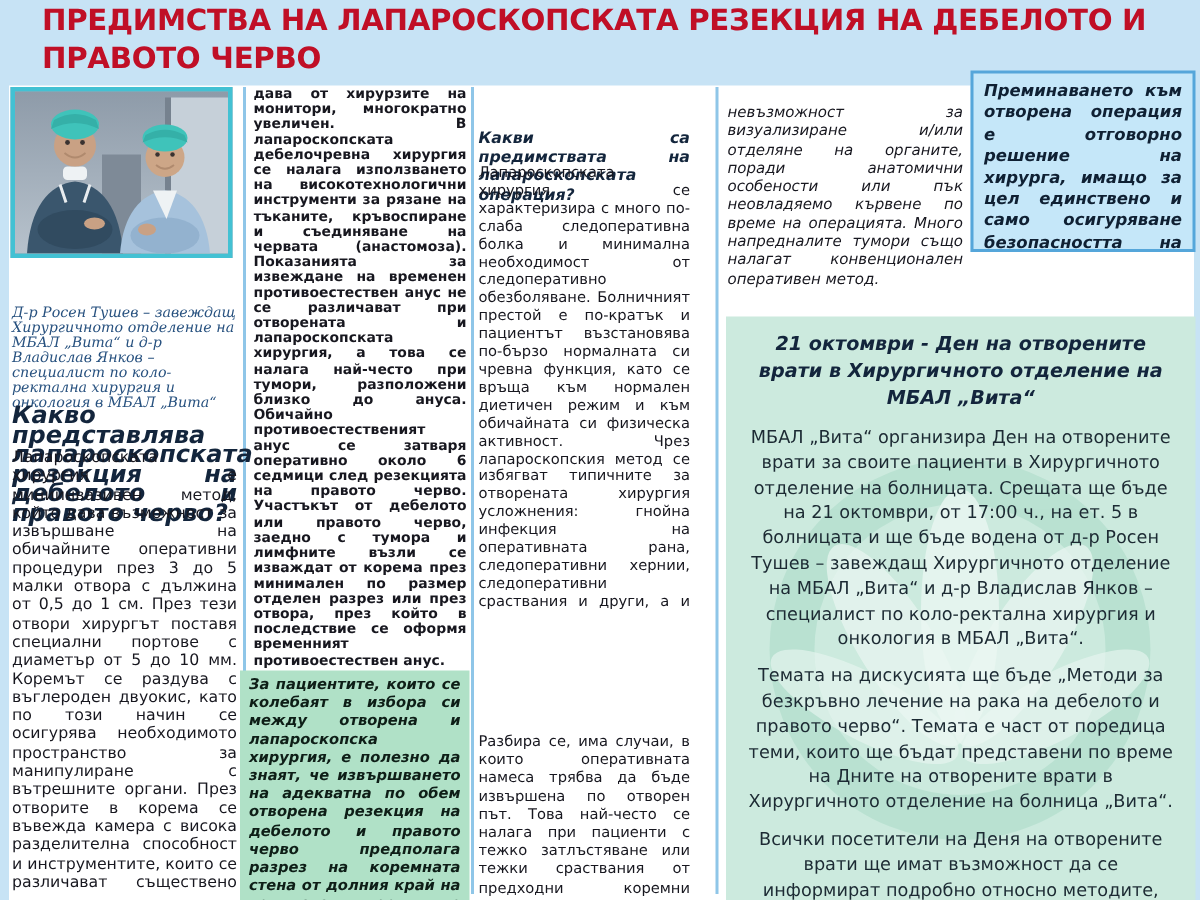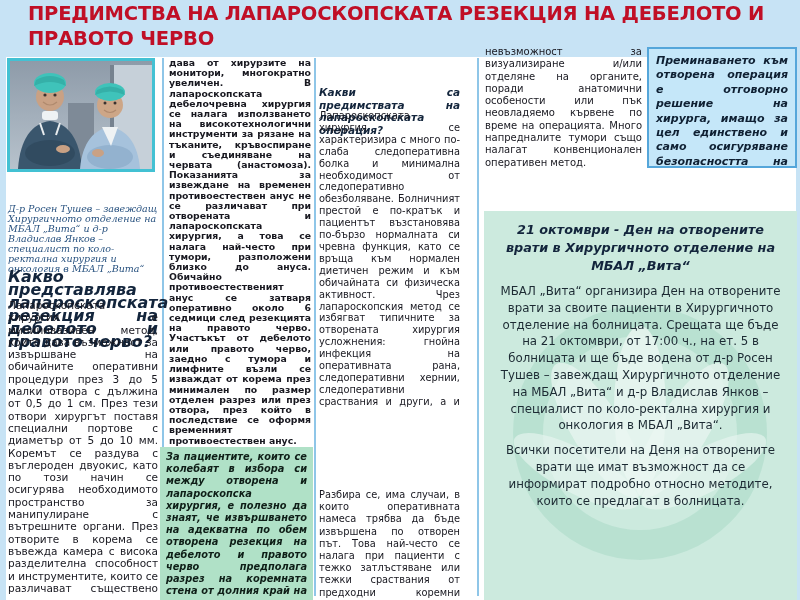--- a/index.html
+++ b/index.html
@@ -33,22 +33,22 @@
   .green-box{position:absolute;left:160px;top:447px;width:153px;height:153px;overflow:hidden;
     box-sizing:border-box;background:var(--green-box-bg);padding:4px 6px;
     font-weight:bold;font-style:italic;font-size:9.8px;line-height:12.2px;
     text-align:justify;color:var(--green-ink);}
   .c3-h1{position:absolute;left:319px;top:58px;width:141px;font-size:10.5px;line-height:12.5px;}
   .c3-b1{position:absolute;left:319px;top:110px;width:141px;height:298px;overflow:hidden;
     font-size:9.8px;line-height:11.9px;text-align:justify;color:var(--body-ink);}
   .c3-h2{position:absolute;left:319px;top:407px;width:141px;font-size:10.5px;line-height:12px;}
   .c3-b2{position:absolute;left:319px;top:489px;width:141px;height:111px;overflow:hidden;
     font-size:9.8px;line-height:12.2px;text-align:justify;color:var(--body-ink);}
-  .c4-body{position:absolute;left:485px;top:46px;width:157px;height:138px;overflow:hidden;
-    font-size:10px;line-height:12.3px;text-align:justify;color:var(--body-ink);}
+  .c4-body{position:absolute;left:485px;top:70px;width:157px;height:138px;overflow:hidden;
+    font-size:10px;line-height:12.3px;text-align:justify;color:var(--body-ink);font-style:italic;}
   .info-box{position:absolute;left:647px;top:47px;width:150px;height:121px;overflow:hidden;
     box-sizing:border-box;background:var(--blue-box-bg);border:2px solid var(--blue-box-border);
     padding:5px 7px;font-weight:bold;font-style:italic;font-size:11px;line-height:14.4px;
     text-align:justify;color:var(--blue-ink);}
   .event{position:absolute;left:484px;top:211px;width:313px;height:389px;overflow:hidden;
     background:var(--event-bg);}
   .event .watermark{position:absolute;left:6px;top:72px;width:300px;height:300px;pointer-events:none;}
   .event-heading{position:relative;margin:10px 12px 0;text-align:center;
     font-weight:bold;font-style:italic;font-size:12.8px;line-height:18px;color:var(--heading-ink);}
   .event p{position:relative;margin:8px 13px 0;text-align:center;
@@ -130,17 +130,18 @@
           <ellipse cx="150" cy="125" rx="26" ry="82" opacity="0.8"></ellipse>
           <ellipse cx="150" cy="135" rx="25" ry="78" transform="rotate(32 150 215)" opacity="0.7"></ellipse>
           <ellipse cx="150" cy="135" rx="25" ry="78" transform="rotate(-32 150 215)" opacity="0.7"></ellipse>
           <ellipse cx="150" cy="150" rx="22" ry="70" transform="rotate(62 150 222)" opacity="0.6"></ellipse>
           <ellipse cx="150" cy="150" rx="22" ry="70" transform="rotate(-62 150 222)" opacity="0.6"></ellipse>
         </g>
       </g>
     </svg>
     <div class="event-heading">21 октомври - Ден на отворените врати в Хирургичното отделение на МБАЛ „Вита“</div>
     <p>МБАЛ „Вита“ организира Ден на отворените врати за своите пациенти в Хирургичното отделение на болницата. Срещата ще бъде на 21 октомври, от 17:00 ч., на ет. 5 в болницата и ще бъде водена от д-р Росен Тушев – завеждащ Хирургичното отделение на МБАЛ „Вита“ и д-р Владислав Янков – специалист по коло-ректална хирургия и онкология в МБАЛ „Вита“.</p>
+    <p>Темата на дискусията ще бъде „Методи за безкръвно лечение на рака на дебелото и правото черво“. Темата е част от поредица теми, които ще бъдат представени по време на Дните на отворените врати в Хирургичното отделение на болница „Вита“.</p>
     <p>Всички посетители на Деня на отворените врати ще имат възможност да се информират подробно относно методите, които се предлагат в болницата.</p>
 
   </div>
 
 </div>
 
 </body></html>

